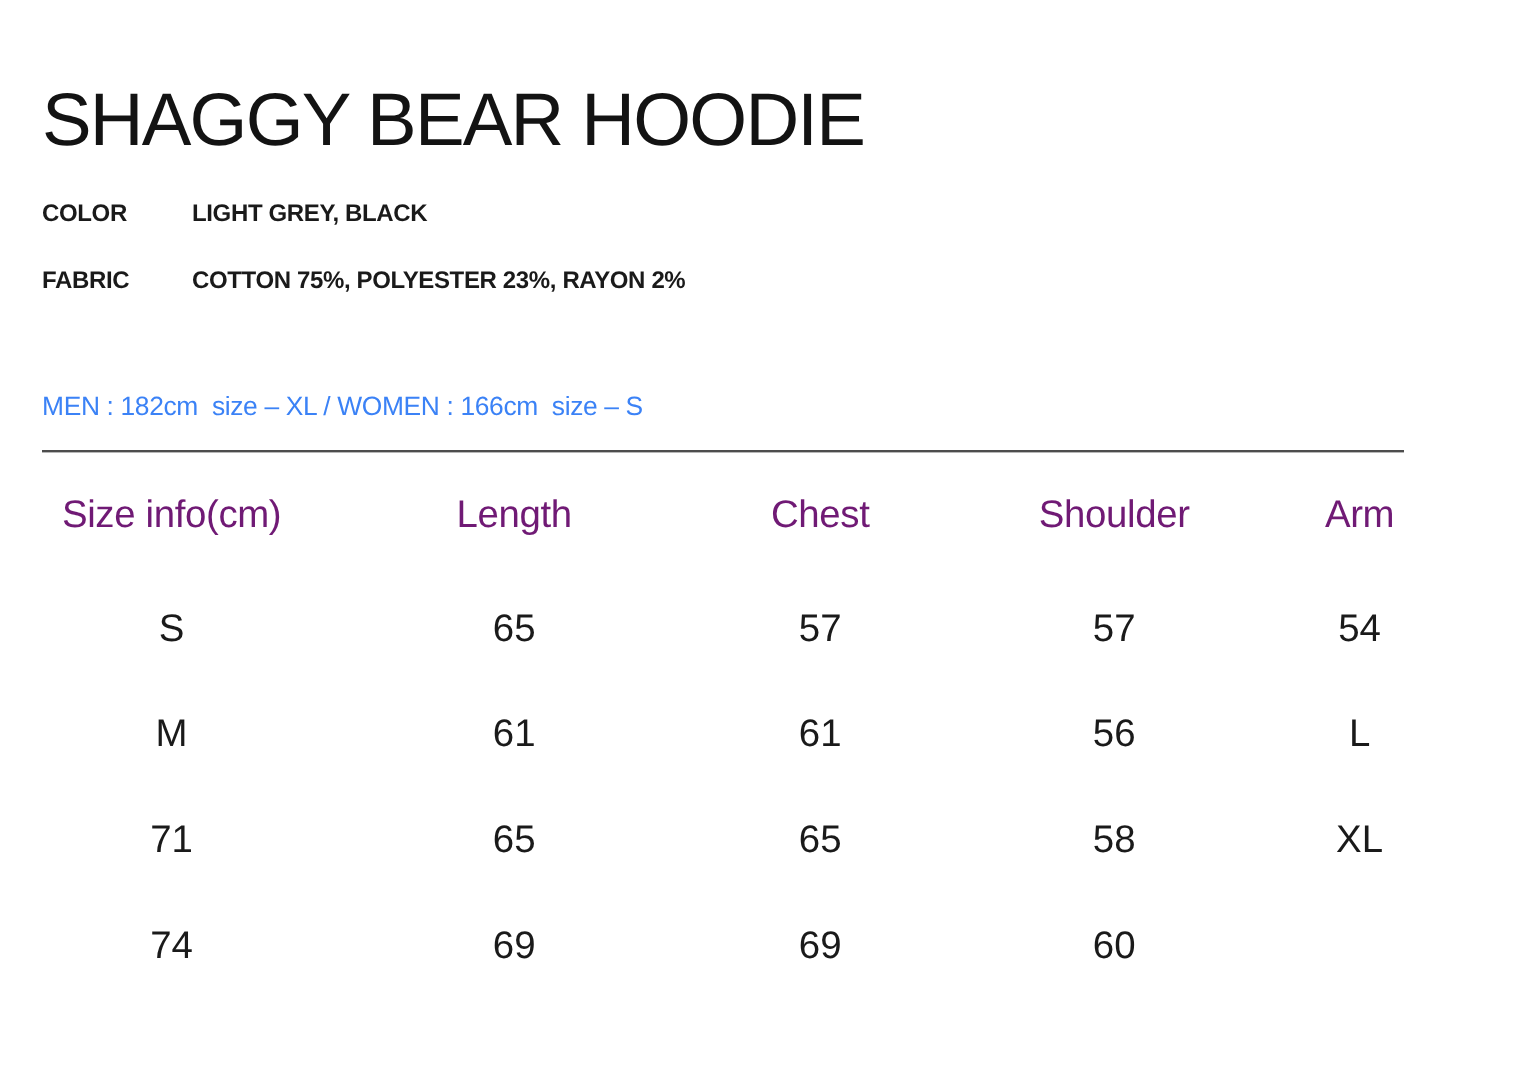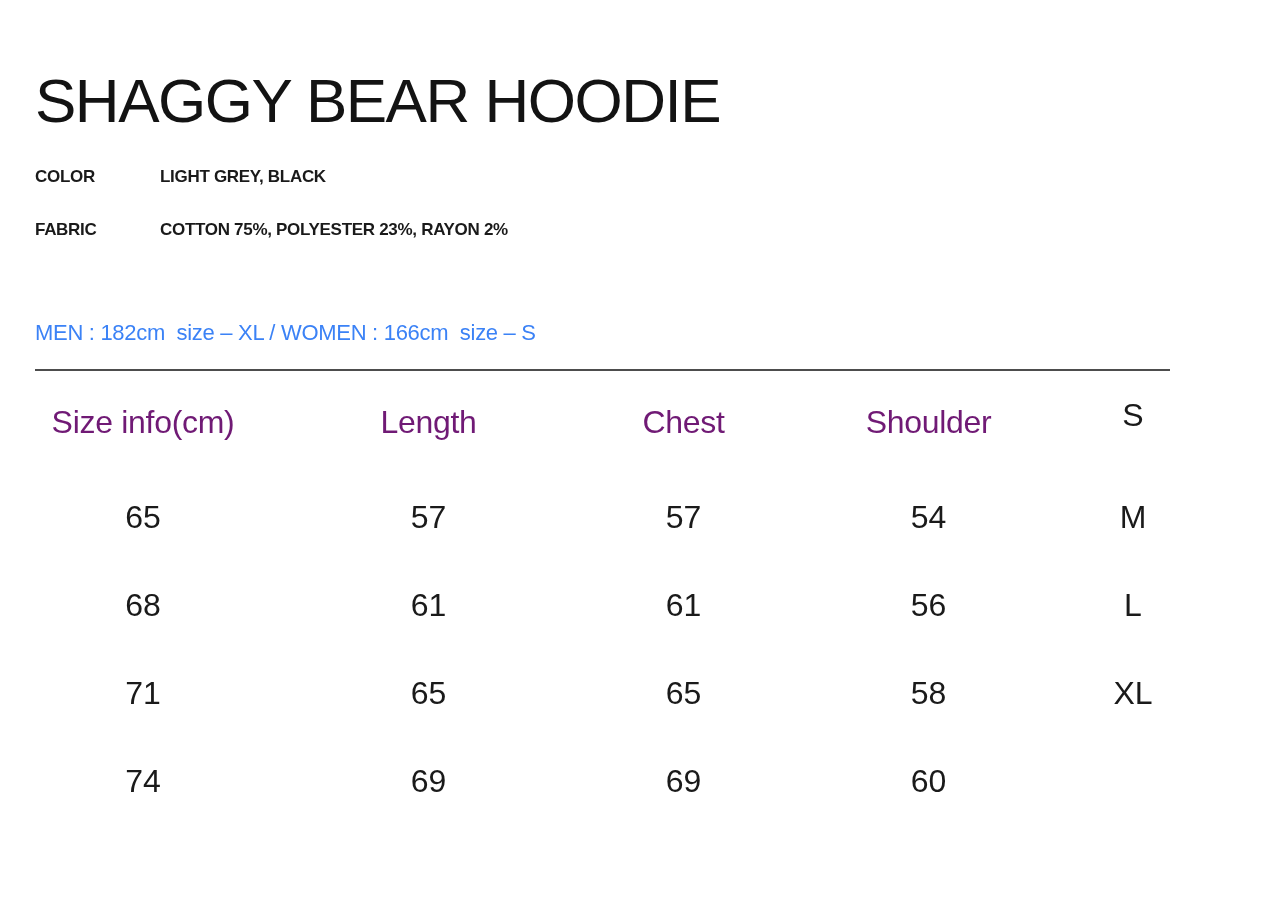--- a/index.html
+++ b/index.html
@@ -29,21 +29,21 @@
     line-height: 1.05;
     color: #131313;
   }
   .specs {
     margin-top: 34px;
   }
   .spec-row {
     display: flex;
     align-items: baseline;
     margin-bottom: 33px;
-    font-size: 17px;
+    font-size: 20px;
     font-weight: 600;
     letter-spacing: -0.3px;
     color: #1a1a1a;
   }
   .spec-label {
     flex: 0 0 125px;
   }
   .spec-value {
     flex: 1;
   }
@@ -107,29 +107,29 @@
     <div class="model-info">MEN : 182cm  size – XL / WOMEN : 166cm  size – S</div>
 
     <hr class="rule">
 
     <section class="size-table">
 
       <div class="th">Size info(cm)</div>
       <div class="th">Length</div>
       <div class="th">Chest</div>
       <div class="th">Shoulder</div>
+      <div class="th">Arm</div>
 
       <div class="td">S</div>
       <div class="td">65</div>
       <div class="td">57</div>
       <div class="td">57</div>
       <div class="td">54</div>
 
       <div class="td">M</div>
-      <div class="td">68</div>
       <div class="td">61</div>
       <div class="td">61</div>
       <div class="td">56</div>
 
       <div class="td">L</div>
       <div class="td">71</div>
       <div class="td">65</div>
       <div class="td">65</div>
       <div class="td">58</div>
 

